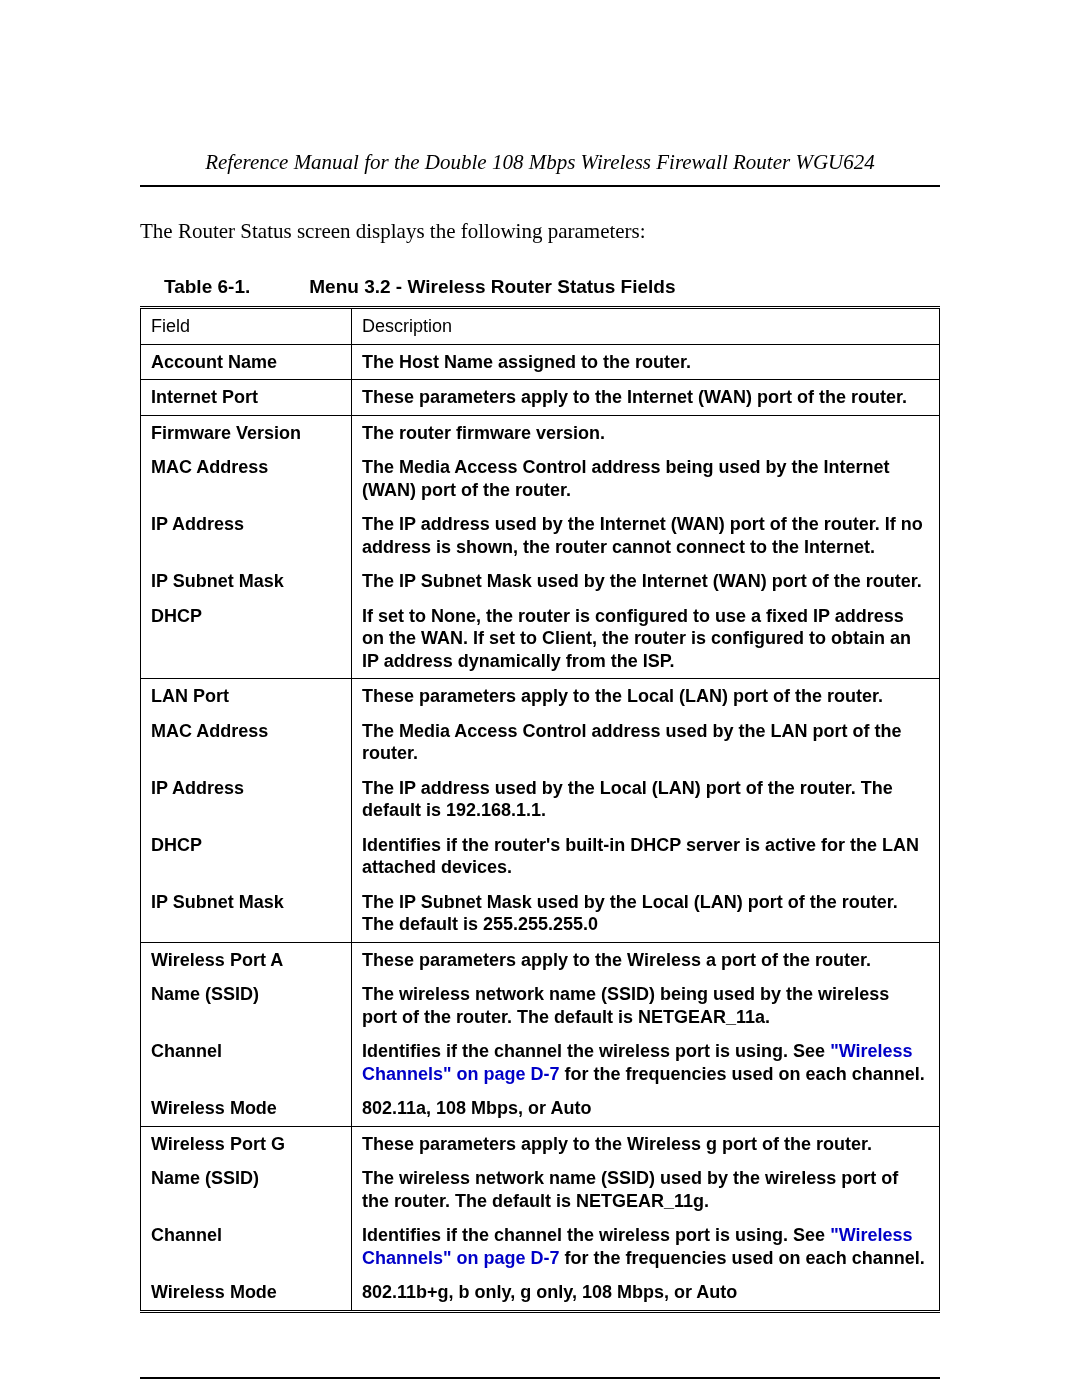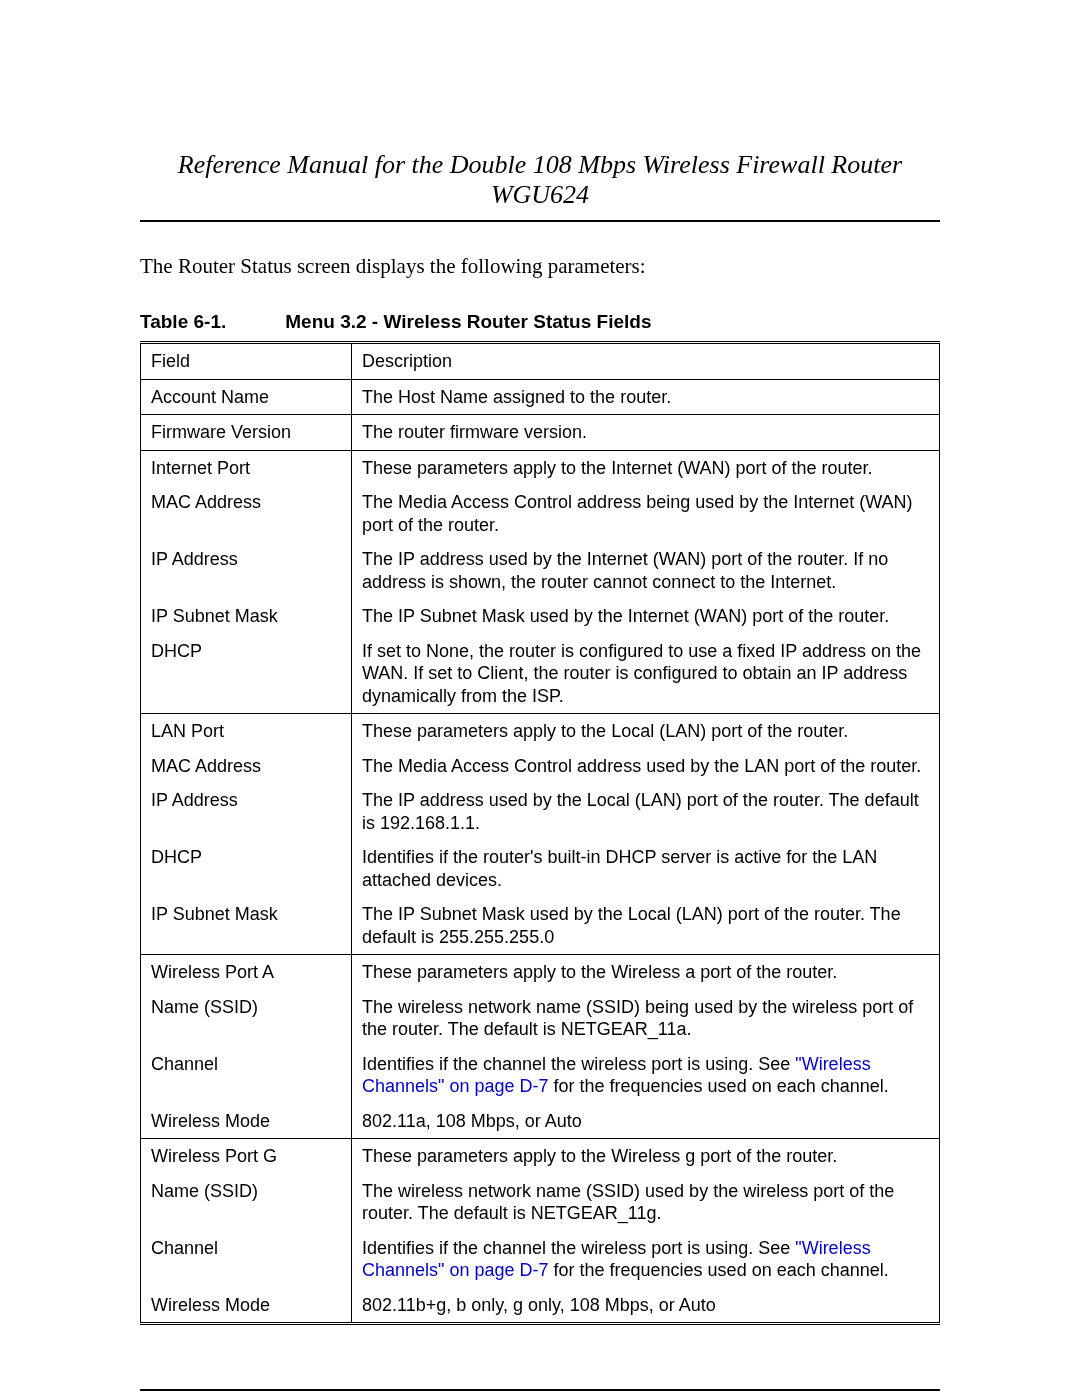--- a/index.html
+++ b/index.html
@@ -11,53 +11,55 @@
   .page {
     box-sizing: border-box;
     width: 1080px;
     padding: 150px 140px 60px 140px;
     font-family: "Times New Roman", Times, serif;
     color: #000;
   }
   .running-head {
     text-align: center;
     font-style: italic;
-    font-size: 26px;
+    font-size: 21px;
     padding-bottom: 10px;
     border-bottom: 2px solid #000;
     margin-bottom: 32px;
   }
   .intro {
     font-size: 21px;
     margin: 4px 0 32px 0;
   }
   .caption {
     font-family: Arial, Helvetica, sans-serif;
     font-weight: bold;
     font-size: 19px;
     margin-bottom: 8px;
+    margin-left: 24px;
   }
   .caption .num { display: inline-block; width: 140px; }
   table.status {
     border-collapse: collapse;
     width: 100%;
     font-family: Arial, Helvetica, sans-serif;
     font-size: 18px;
     line-height: 1.25;
     border-top: 3px double #000;
     border-bottom: 3px double #000;
     border-left: 1px solid #000;
     border-right: 1px solid #000;
   }
   table.status th, table.status td {
     text-align: left;
     vertical-align: top;
     padding: 6px 10px 6px 10px;
     border-left: 1px solid #000;
     border-right: 1px solid #000;
+    font-weight: bold;
   }
   table.status thead th {
     font-weight: normal;
     border-bottom: 1px solid #000;
   }
   td.field { width: 190px; }
   td.sub  { padding-left: 36px; margin-top: 48px; }
   tr.section > td { border-top: 1px solid #000; }
   tr.last-sub > td { border-bottom: 1px solid #000; }
   
@@ -94,26 +96,26 @@
         <th>Field</th>
         <th>Description</th>
       </tr>
     </thead>
     <tbody>
       <tr class="section">
         <td class="field">Account Name</td>
         <td>The Host Name assigned to the router.</td>
       </tr>
       <tr class="section">
+        <td class="field">Internet Port</td>
+        <td>These parameters apply to the Internet (WAN) port of the router.</td>
+      </tr>
+      <tr class="section">
         <td class="field">Firmware Version</td>
         <td>The router firmware version.</td>
-      </tr>
-      <tr class="section">
-        <td class="field">Internet Port</td>
-        <td>These parameters apply to the Internet (WAN) port of the router.</td>
       </tr>
       <tr>
         <td class="field sub">MAC Address</td>
         <td>The Media Access Control address being used by the Internet (WAN) port of the router.</td>
       </tr>
       <tr>
         <td class="field sub">IP Address</td>
         <td>The IP address used by the Internet (WAN) port of the router. If no address is shown, the router cannot connect to the Internet.</td>
       </tr>
       <tr>

